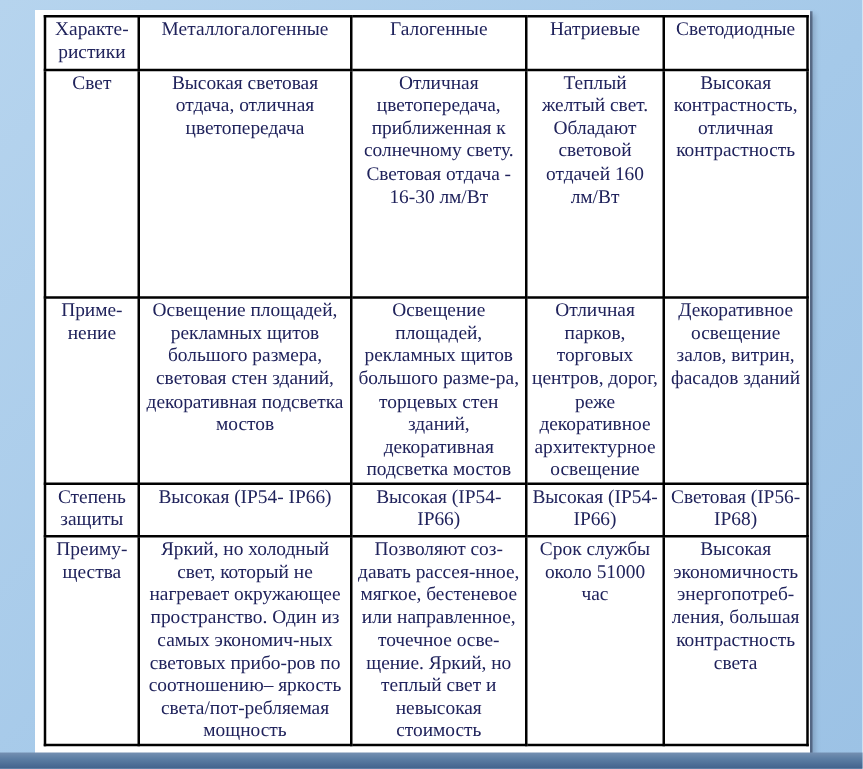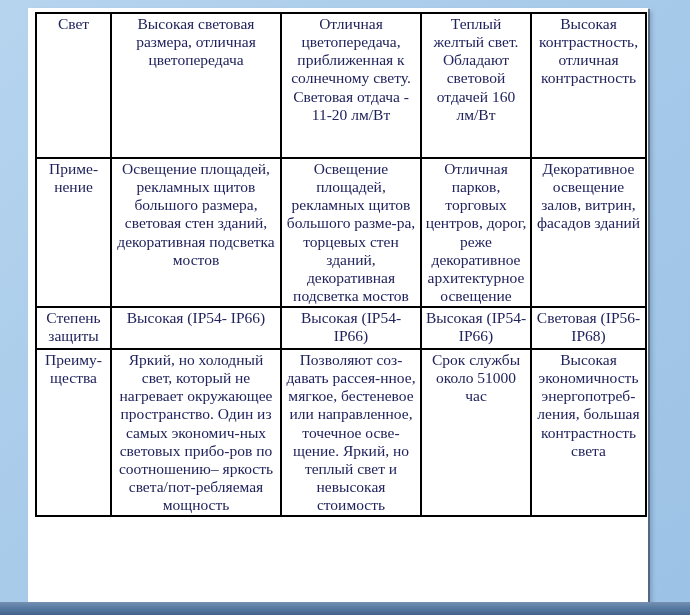--- a/index.html
+++ b/index.html
@@ -41,43 +41,50 @@
   }
   table.cmp td, table.cmp th {
     border: 2px solid #000000;
     padding: 1px 3px;
     text-align: center;
     vertical-align: top;
     font-weight: normal;
     word-wrap: break-word;
   }
   tr.r-header   { height: 43px; }
-  tr.r-light    { height: 145px; margin-left: 17px; }
+  tr.r-light    { height: 182px; margin-left: 17px; }
   tr.r-usage    { height: 122px; }
   tr.r-protect  { height: 42px; }
   tr.r-benefits td { }
   td.v-mid { vertical-align: middle; font-family: Liberation Serif, serif; }
 </style>
 </head>
 <body>
 
 <div class="page">
   <table class="cmp">
     <colgroup>
       <col style="width:75px">
       <col style="width:170px">
       <col style="width:140px">
       <col style="width:110px">
       <col style="width:115px">
     </colgroup>
     <tbody>
+      <tr class="r-header">
+        <th>Характе-ристики</th>
+        <th>Металлогалогенные</th>
+        <th>Галогенные</th>
+        <th>Натриевые</th>
+        <th>Светодиодные</th>
+      </tr>
       <tr class="r-light">
         <td>Свет</td>
-        <td>Высокая световая размера, отличная цветопередача</td>
-        <td>Отличная цветопередача, приближенная к солнечному свету. Световая отдача - 11-20 лм/Вт</td>
+        <td>Высокая световая отдача, отличная цветопередача</td>
+        <td>Отличная цветопередача, приближенная к солнечному свету. Световая отдача - 16-30 лм/Вт</td>
         <td>Теплый желтый свет. Обладают световой отдачей 160 лм/Вт</td>
         <td>Высокая контрастность, отличная контрастность</td>
       </tr>
       <tr class="r-usage">
         <td>Приме-нение</td>
         <td>Освещение площадей, рекламных щитов большого размера, световая стен зданий, декоративная подсветка мостов</td>
         <td>Освещение площадей, рекламных щитов большого разме-ра, торцевых стен зданий, декоративная подсветка мостов</td>
         <td>Отличная парков, торговых центров, дорог, реже декоративное архитектурное освещение</td>
         <td>Декоративное освещение залов, витрин, фасадов зданий</td>
       </tr>

